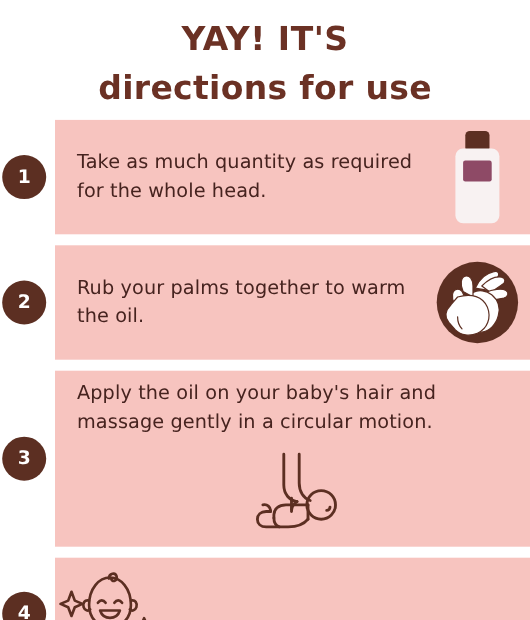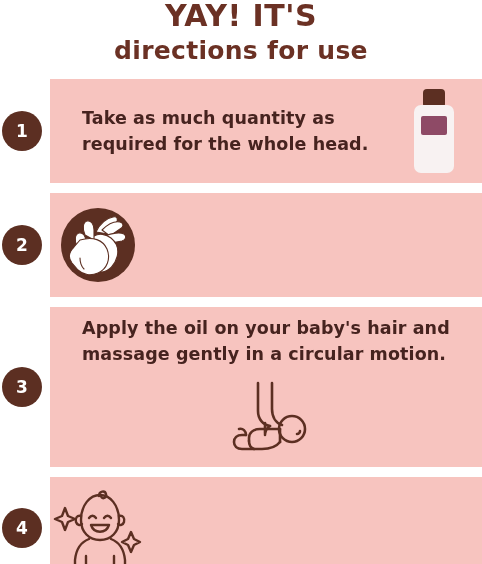--- a/index.html
+++ b/index.html
@@ -10,41 +10,41 @@
     width: 482px;
     height: 564px;
     background: #ffffff;
     font-family: "DejaVu Sans", "Liberation Sans", sans-serif;
     overflow: hidden;
     position: relative;
   }
 
   
   .header {
-    padding-top: 0;
+    padding-top: 20px;
     text-align: center;
     color: #6b3124;
   }
   .title-line {
     font-family: "DejaVu Sans", "Liberation Sans", sans-serif;
     font-weight: 700;
     font-size: 30px;
     line-height: 32px;
     letter-spacing: 0.5px;
     color: #6b3124;
     white-space: nowrap;
   }
   .subtitle-line {
     font-family: "DejaVu Sans", "Liberation Sans", sans-serif;
     font-weight: 700;
-    font-size: 25px;
+    font-size: 30px;
     line-height: 34px;
     letter-spacing: 0.3px;
     color: #6b3124;
-    margin-top: 2px;
+    margin-top: 12px;
   }
 
   
   .steps {
     position: relative;
     margin-top: 11px;
   }
   .step {
     position: relative;
     margin-bottom: 10px;
@@ -56,22 +56,22 @@
     display: flex;
     align-items: center;
     position: relative;
     padding-right: 0;
   }
   .step-text {
     flex: 1 1 auto;
     color: #46231f;
     font-size: 17.5px;
     line-height: 26px;
-    font-weight: 700;
-    padding: 8px 4px 8px 32px;
+    font-weight: 400;
+    padding: 8px 4px 8px 20px;
     letter-spacing: 0.1px;
   }
   .step-icon {
     flex: 0 0 auto;
     width: 96px;
     height: 92px;
     display: flex;
     align-items: center;
     justify-content: center;
   }
@@ -124,20 +124,21 @@
         </svg>
       </div>
     </div>
     <div class="badge">
       <span>1</span>
     </div>
   </div>
 
   <div class="step step-2">
     <div class="step-card">
+      <div class="step-text">Rub your palms together to warm the oil.</div>
       <div class="step-icon">
         <svg width="86" height="86" viewBox="0 0 86 86" aria-hidden="true">
           <circle cx="43" cy="43" r="37" fill="#5c2f22"></circle>
 
           <g fill="#ffffff" stroke="#5c2f22" stroke-width="1.1" stroke-linejoin="round" stroke-linecap="round">
             <path d="M41 30 C45 21 52 16 58 15 C62 14 64 17 61 21 L53 32 Z"></path>
             <path d="M47 28 C53 22 60 19 65 20 C69 21 69 25 65 27 L55 34 Z"></path>
             <path d="M50 34 C57 31 65 30 69 32 C72 34 71 38 67 39 L56 41 Z"></path>
             <path d="M39 34 C44 31 51 32 56 36 C62 41 64 48 62 55 C60 63 54 69 47 70 L36 70 C31 70 28 66 29 61 L33 42 C34 37 36 35 39 34 Z"></path>
           </g>

